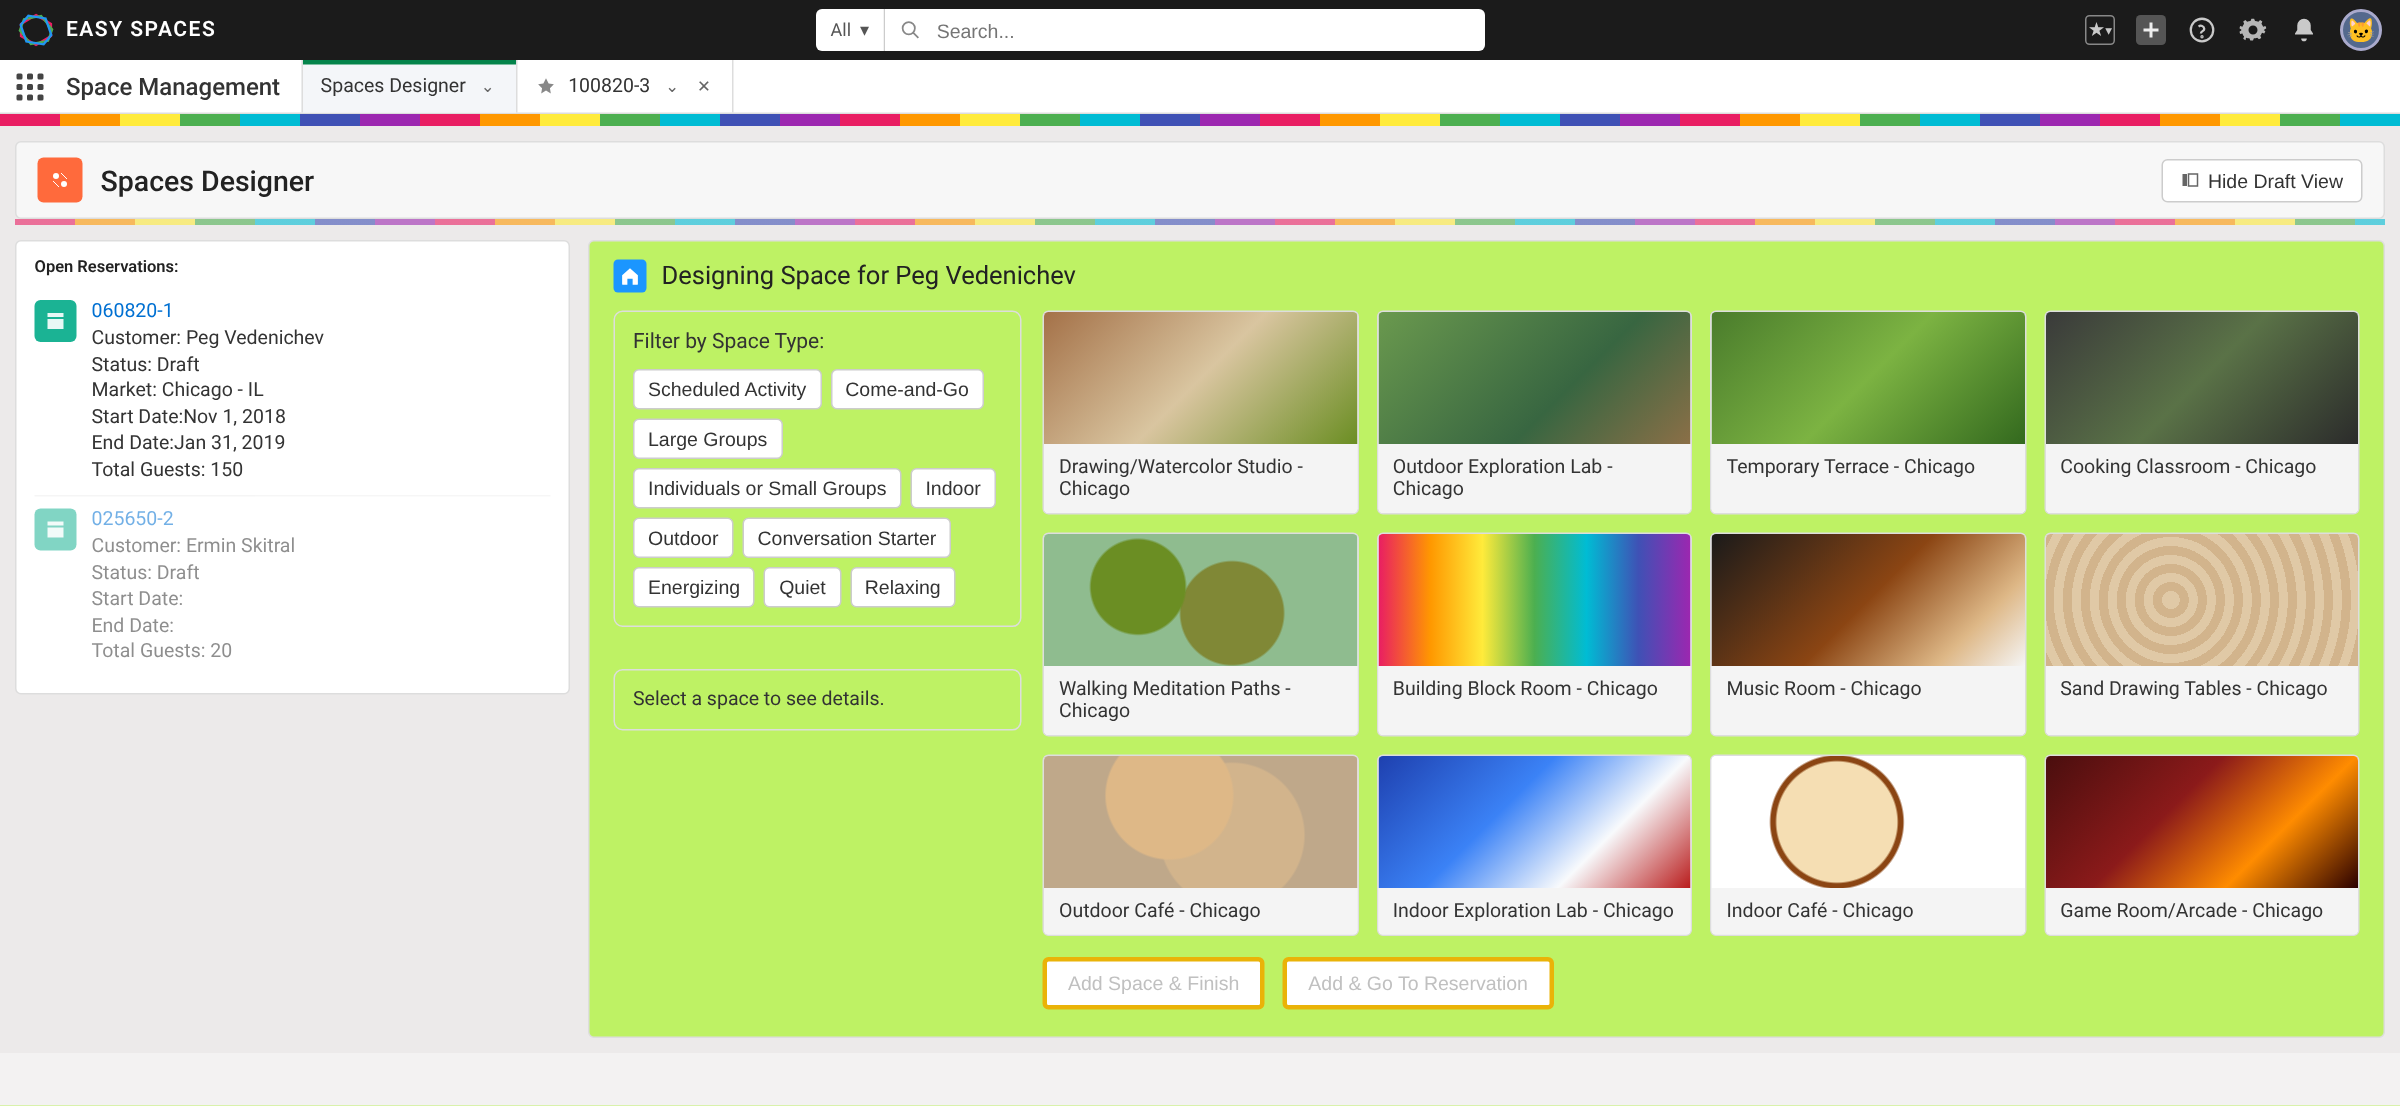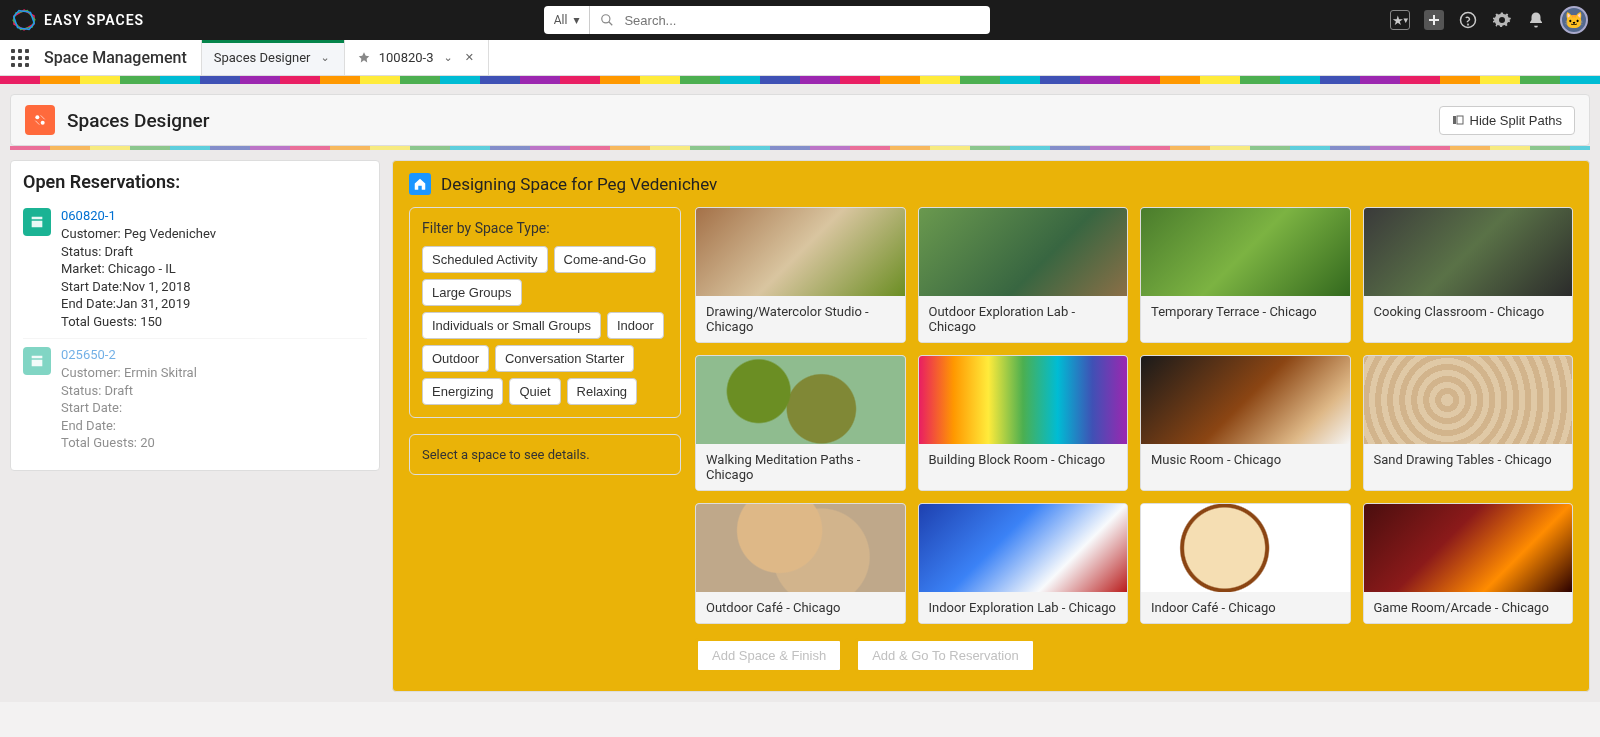--- a/index.html
+++ b/index.html
@@ -41,36 +41,36 @@
 .page-area { padding: 10px; background: #eceaea; }
 .page-header { background: #f7f7f7; border: 1px solid #ddd; border-radius: 4px; padding: 10px 14px; display: flex; align-items: center; justify-content: space-between; margin-bottom: 10px; }
 .ph-left { display: flex; align-items: center; gap: 12px; }
 .ph-icon { width: 30px; height: 30px; background: #ff6a3c; border-radius: 4px; display: flex; align-items: center; justify-content: center; color:#fff; }
 .ph-title { font-size: 19px; font-weight: 500; color: #222; }
 .split-btn { background: #fff; border: 1px solid #ccc; border-radius: 4px; padding: 6px 12px; font-size: 13px; cursor: pointer; display: flex; align-items: center; gap: 6px; color: #333; }
 
 
 .split { display: flex; gap: 12px; align-items: flex-start; }
 .sidebar { width: 370px; background: #fff; border: 1px solid #ddd; border-radius: 4px; padding: 10px 12px;}
-.side-title { font-size: 18px; font-weight: 600; margin-bottom: 8px; color: #222; }
+.side-title { font-size: 11px; font-weight: 600; margin-bottom: 8px; color: #222; }
 .res-card { display: flex; gap: 10px; padding: 8px 0; }
 .res-card + .res-card { border-top: 1px solid #eee; }
 .res-card.faded { opacity: 0.55; }
 .res-icon { width: 28px; height: 28px; min-width:28px; border-radius: 4px; background: #1bb394; display: flex; align-items: center; justify-content: center; color:#fff; font-size:14px; }
 .res-body .res-link { color: #0070d2; font-size: 13px; cursor: pointer; margin-bottom: 2px; }
 .res-body .line { font-size: 13px; color: #333; line-height: 1.35; }
 
 
-.main { flex: 1; background: #eab308; border: 1px solid #ddd; border-radius: 4px; padding: 12px 16px 18px 16px; }
+.main { flex: 1; background: #bef264; border: 1px solid #ddd; border-radius: 4px; padding: 12px 16px 18px 16px; }
 .main-header { display: flex; align-items: center; gap: 10px; margin-bottom: 12px; }
 .mh-icon { width: 22px; height: 22px; background: #1b96ff; border-radius: 3px; display:flex; align-items:center; justify-content:center; color:#fff; font-size:12px;}
 .mh-title { font-size: 17px; color: #222; }
 
 .content-row { display: flex; gap: 14px; align-items: flex-start; }
-.filter-col { width: 272px; display: flex; flex-direction: column; gap: 16px; }
+.filter-col { width: 272px; display: flex; flex-direction: column; gap: 28px; }
 .panel { border: 1px solid #ddd; border-radius: 6px; padding: 12px; }
 .panel-title { font-size: 14px; margin-bottom: 10px; color: #333; }
 .chip-row { display: flex; flex-wrap: wrap; gap: 6px; }
 .chip { border: 1px solid #ccc; border-radius: 4px; background: #fff; padding: 5px 9px; font-size: 13px; cursor: pointer; color: #333; }
 .hint { font-size: 13px; color: #333; }
 
 .grid-col { flex: 1; }
 .grid { display: grid; grid-template-columns: repeat(4, 1fr); gap: 12px; }
 .card { border: 1px solid #ddd; border-radius: 4px; overflow: hidden; background: #fff; cursor: pointer; display:flex; flex-direction:column; }
 .card-img { height: 88px; background: #888; }
@@ -200,21 +200,21 @@
       </div>
       <div class="ph-title">Spaces Designer</div>
     </div>
     <button class="split-btn">
       <span>
           <svg width="12" height="12" viewBox="0 0 12 12">
             <rect x="1" y="2" width="3" height="8" fill="#666"></rect>
             <rect x="5" y="2" width="6" height="8" fill="none" stroke="#666"></rect>
           </svg>
         </span>
-      <span>Hide Split Paths</span>
+      <span>Hide Draft View</span>
     </button>
   </div>
 
   <div class="color-strip" style="height:4px;margin:-10px 0 10px 0;opacity:0.6"></div>
 
   <div class="split">
 
     <div class="sidebar">
       <div class="side-title">Open Reservations:</div>
       <div id="res-list">

